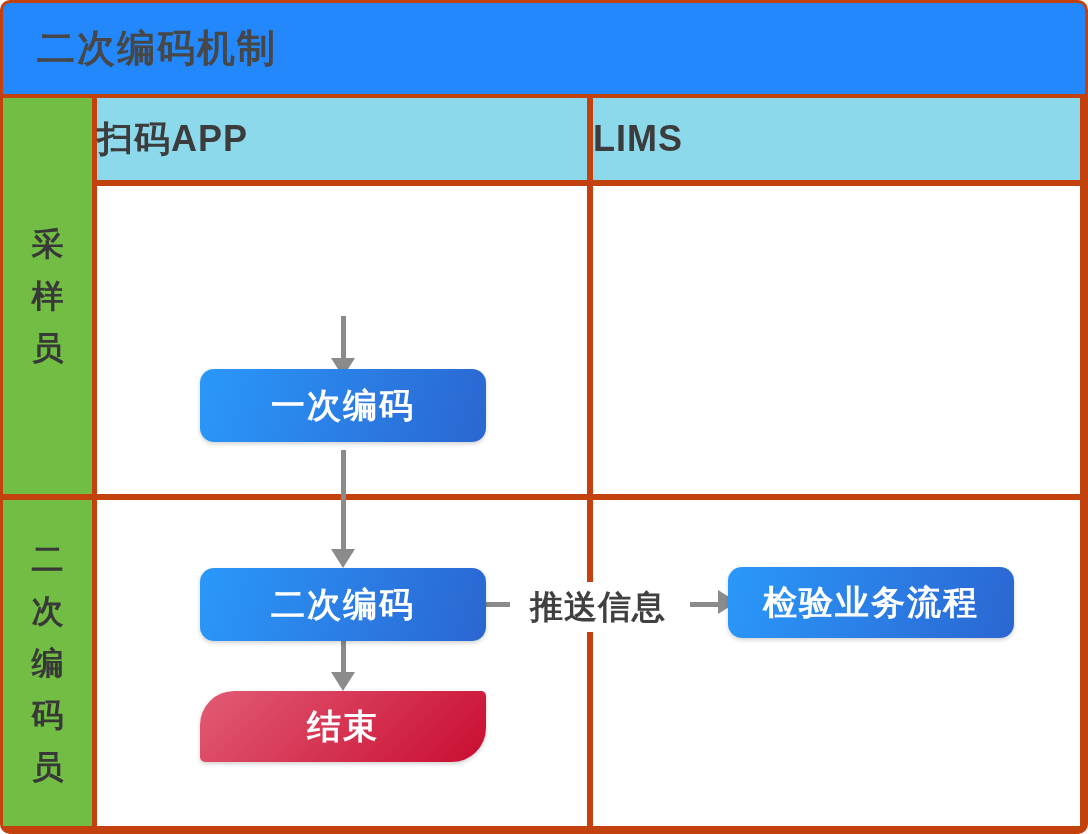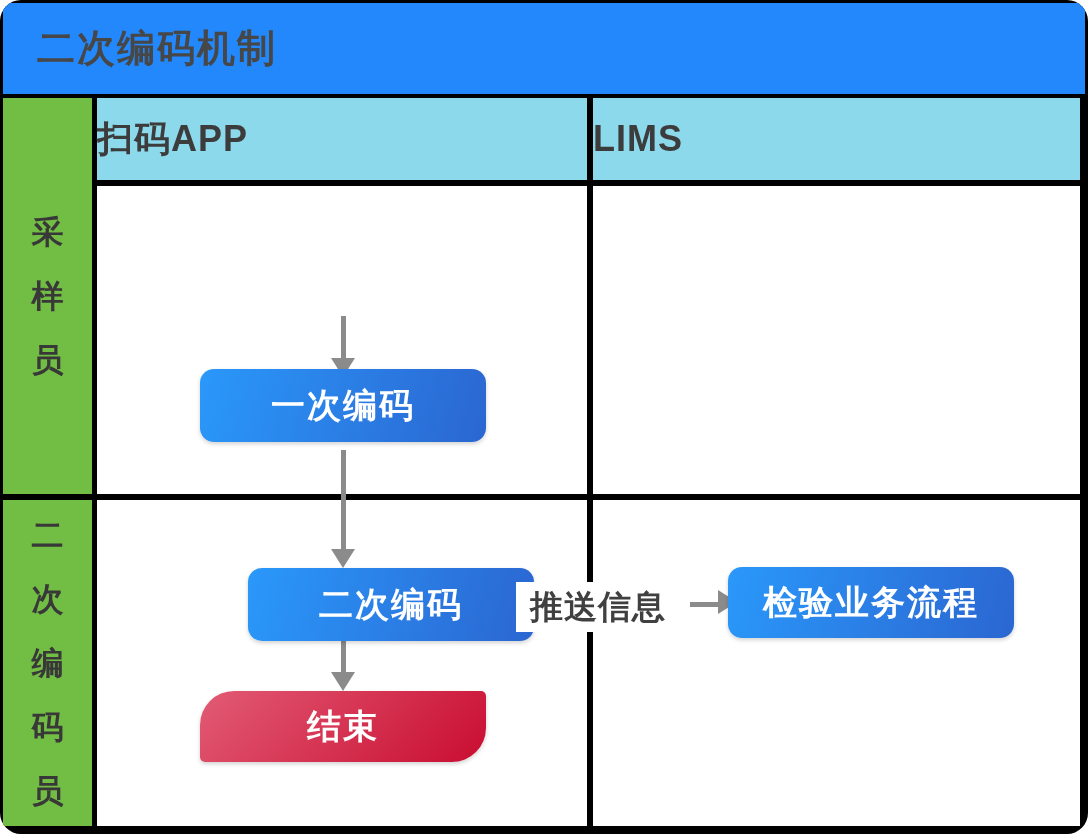--- a/index.html
+++ b/index.html
@@ -1,22 +1,22 @@
 <!DOCTYPE html>
 <html><head>
 <meta charset="utf-8">
 <style>
   html,body{margin:0;padding:0;background:#ffffff;}
   *{box-sizing:border-box;font-family:"Liberation Sans","DejaVu Sans",sans-serif;}
 
   .canvas{
     position:relative;
     width:1088px;height:834px;
-    background:#000000;           
-    border-radius:21px;
+    background:#c2410c;           
+    border-radius:10px;
     overflow:hidden;
   }
 
   
   .titlebar{
     position:absolute;left:3px;top:3px;width:1082px;height:91px;
     background:#2388fb;border-radius:7px 7px 0 0;
     display:flex;align-items:center;
   }
   .titlebar .title{
@@ -33,21 +33,21 @@
   .colhead.c1{left:97px;top:98px;width:490px;height:82px;}
   .colhead.c2{left:593px;top:98px;width:487px;height:82px;}
 
   .sidebar{
     background:#72bd43;display:flex;align-items:center;justify-content:center;
   }
   .sidebar.r1{left:3px;top:98px;width:89px;height:396px;}
   .sidebar.r2{left:3px;top:500px;width:89px;height:326px;}
   .vtext{
     width:36px;word-break:break-all;text-align:center;
-    font-size:32px;line-height:64px;font-weight:bold;color:#383838;
+    font-size:32px;line-height:52px;font-weight:bold;color:#383838;
   }
 
   .body{background:#ffffff;}
   .body.c1r1{left:97px;top:186px;width:490px;height:308px;}
   .body.c2r1{left:593px;top:186px;width:487px;height:308px;}
   .body.c1r2{left:97px;top:500px;width:490px;height:326px;}
   .body.c2r2{left:593px;top:500px;width:487px;height:326px;}
 
   
   .node{
@@ -59,21 +59,21 @@
   .node.terminal{
     border-radius:34px 5px 34px 5px;
     background:linear-gradient(135deg,#e25b74 0%,#c90d31 100%);
   }
   .node.process{
     border-radius:14px;
     background:linear-gradient(105deg,#2a98fa 0%,#2b66d1 100%);
   }
   .node.start{left:200px;top:246px;width:286px;height:70px;}
   .node.step1{left:200px;top:369px;width:286px;height:73px;}
-  .node.step2{left:200px;top:568px;width:286px;height:73px;margin-left:48px;}
+  .node.step2{left:200px;top:568px;width:286px;height:73px;}
   .node.end  {left:200px;top:691px;width:286px;height:71px;}
   .node.lims {left:728px;top:567px;width:286px;height:71px;}
 
   
   .vline{position:absolute;width:5px;background:#8b8b8b;z-index:3;}
   .vhead{
     position:absolute;width:0;height:0;z-index:3;
     border-left:12px solid transparent;border-right:12px solid transparent;
     border-top:19px solid #8b8b8b;
   }

